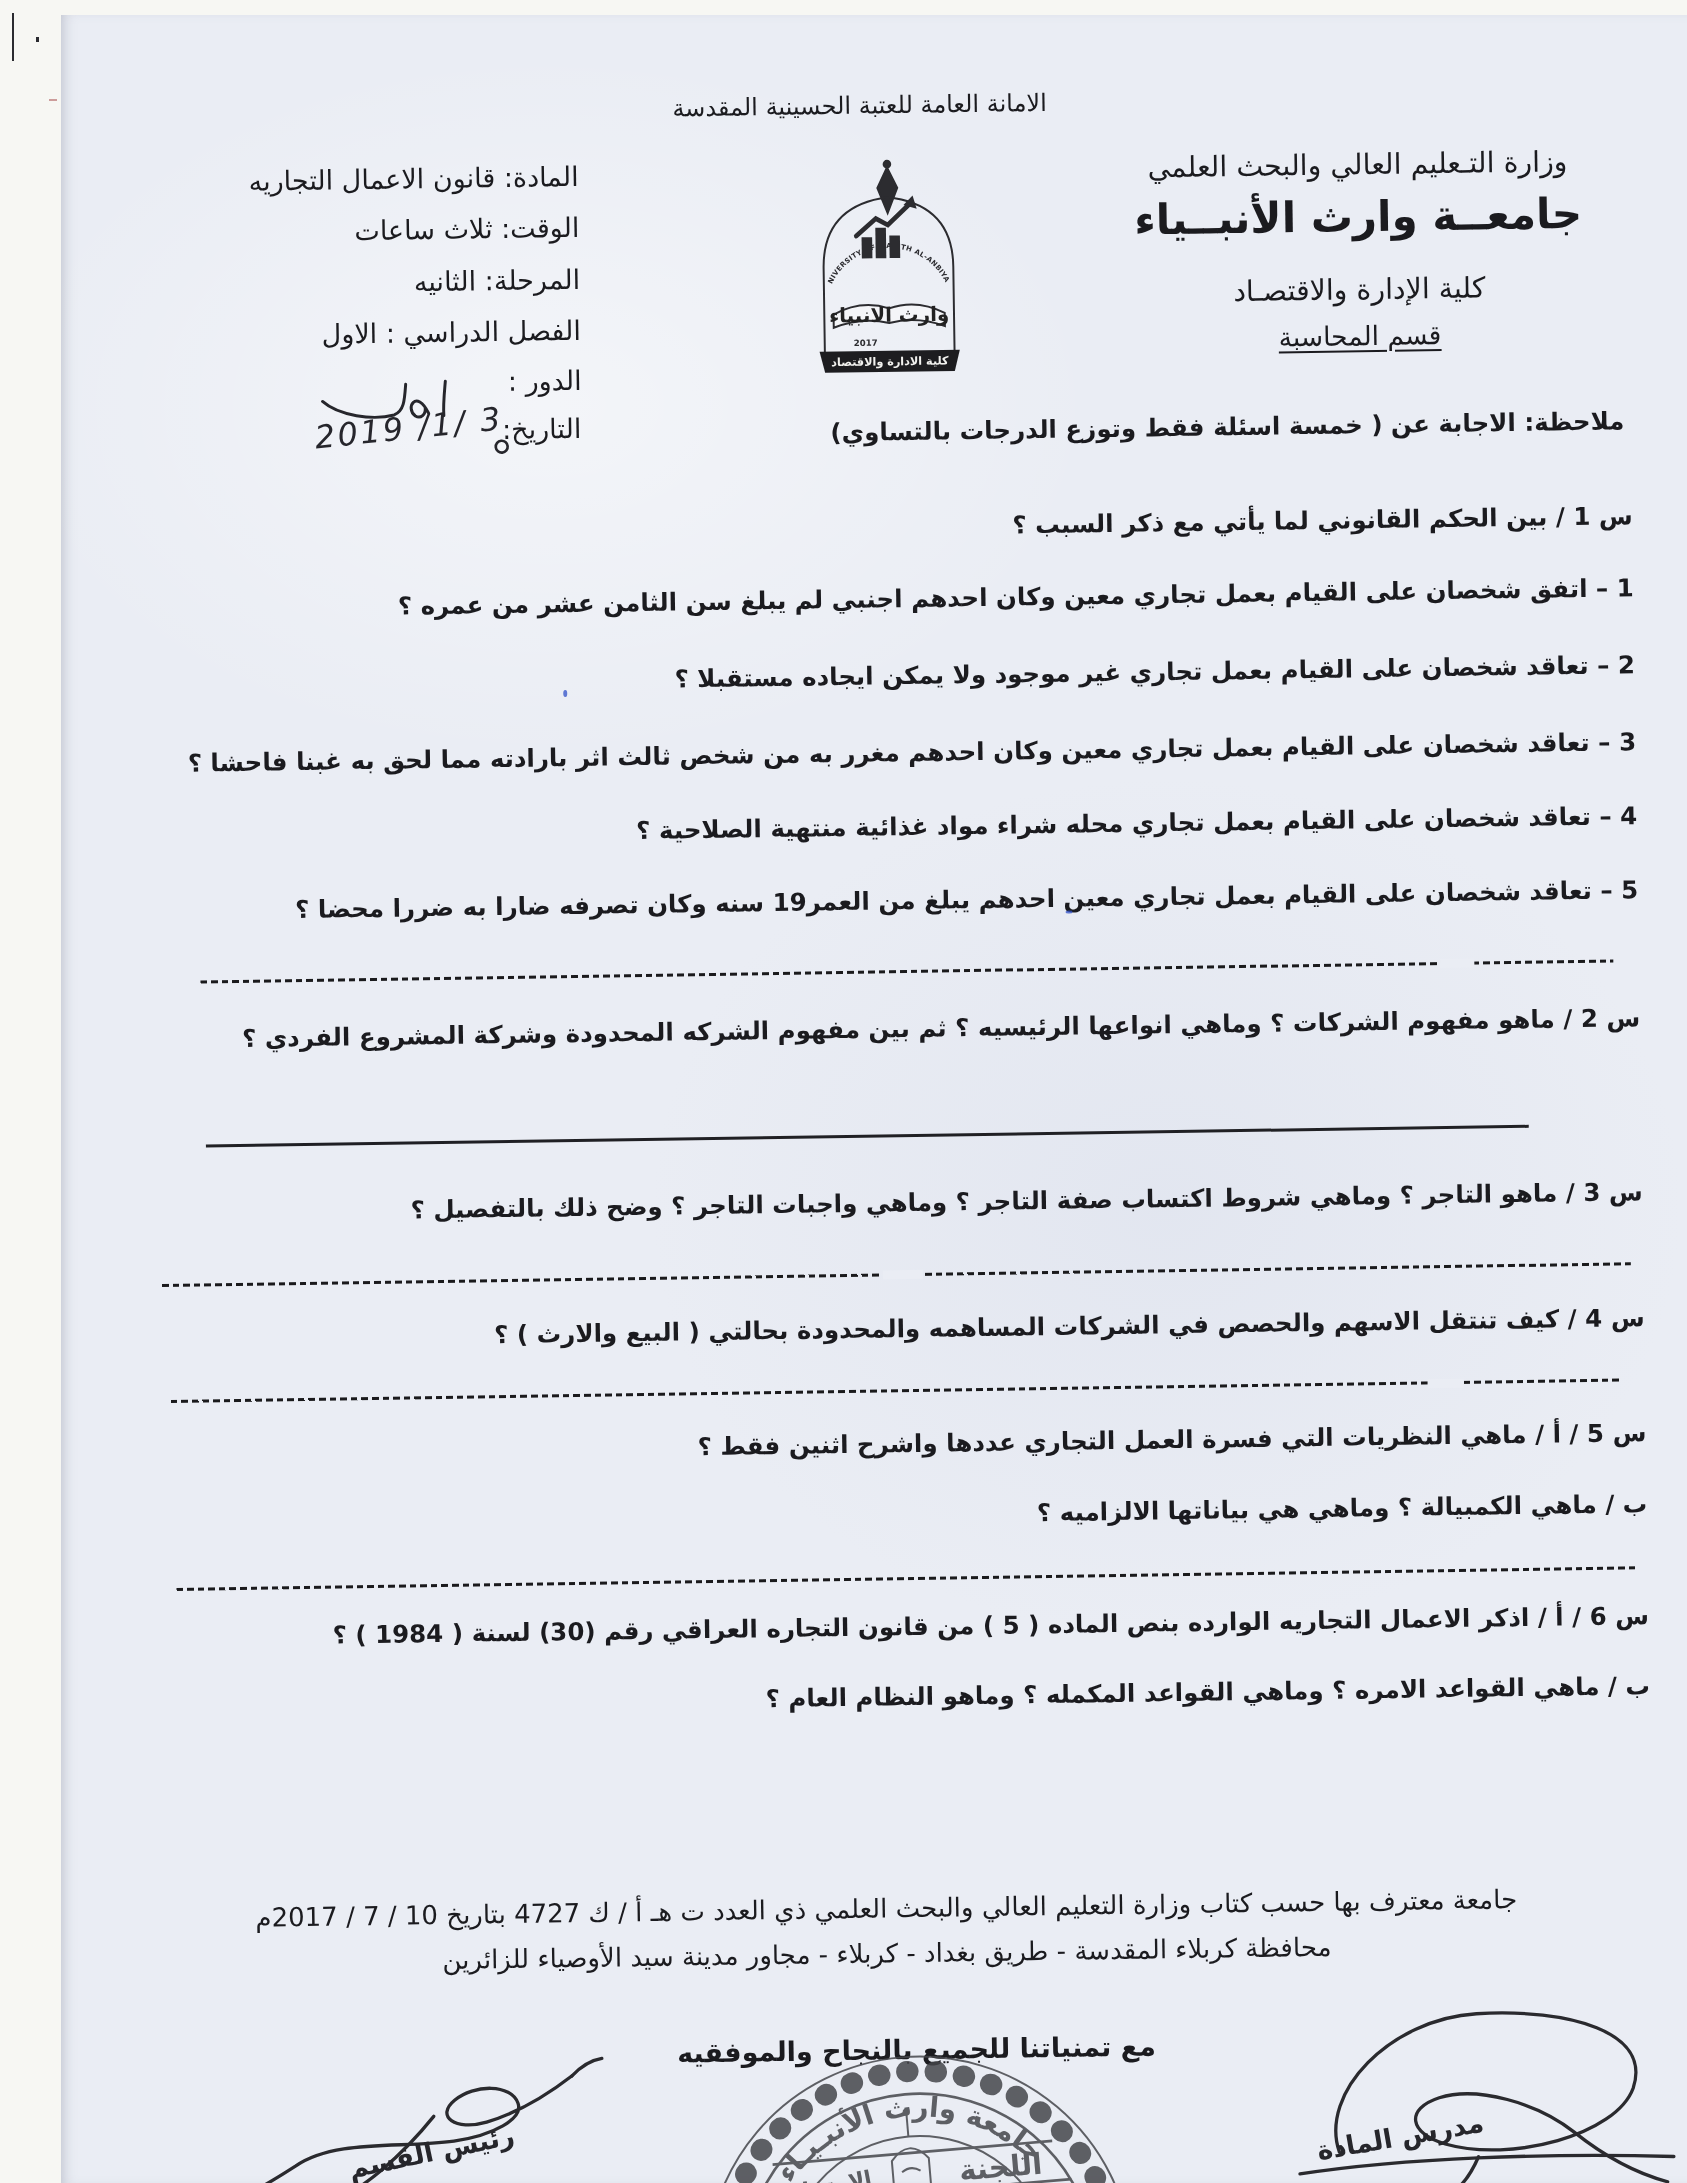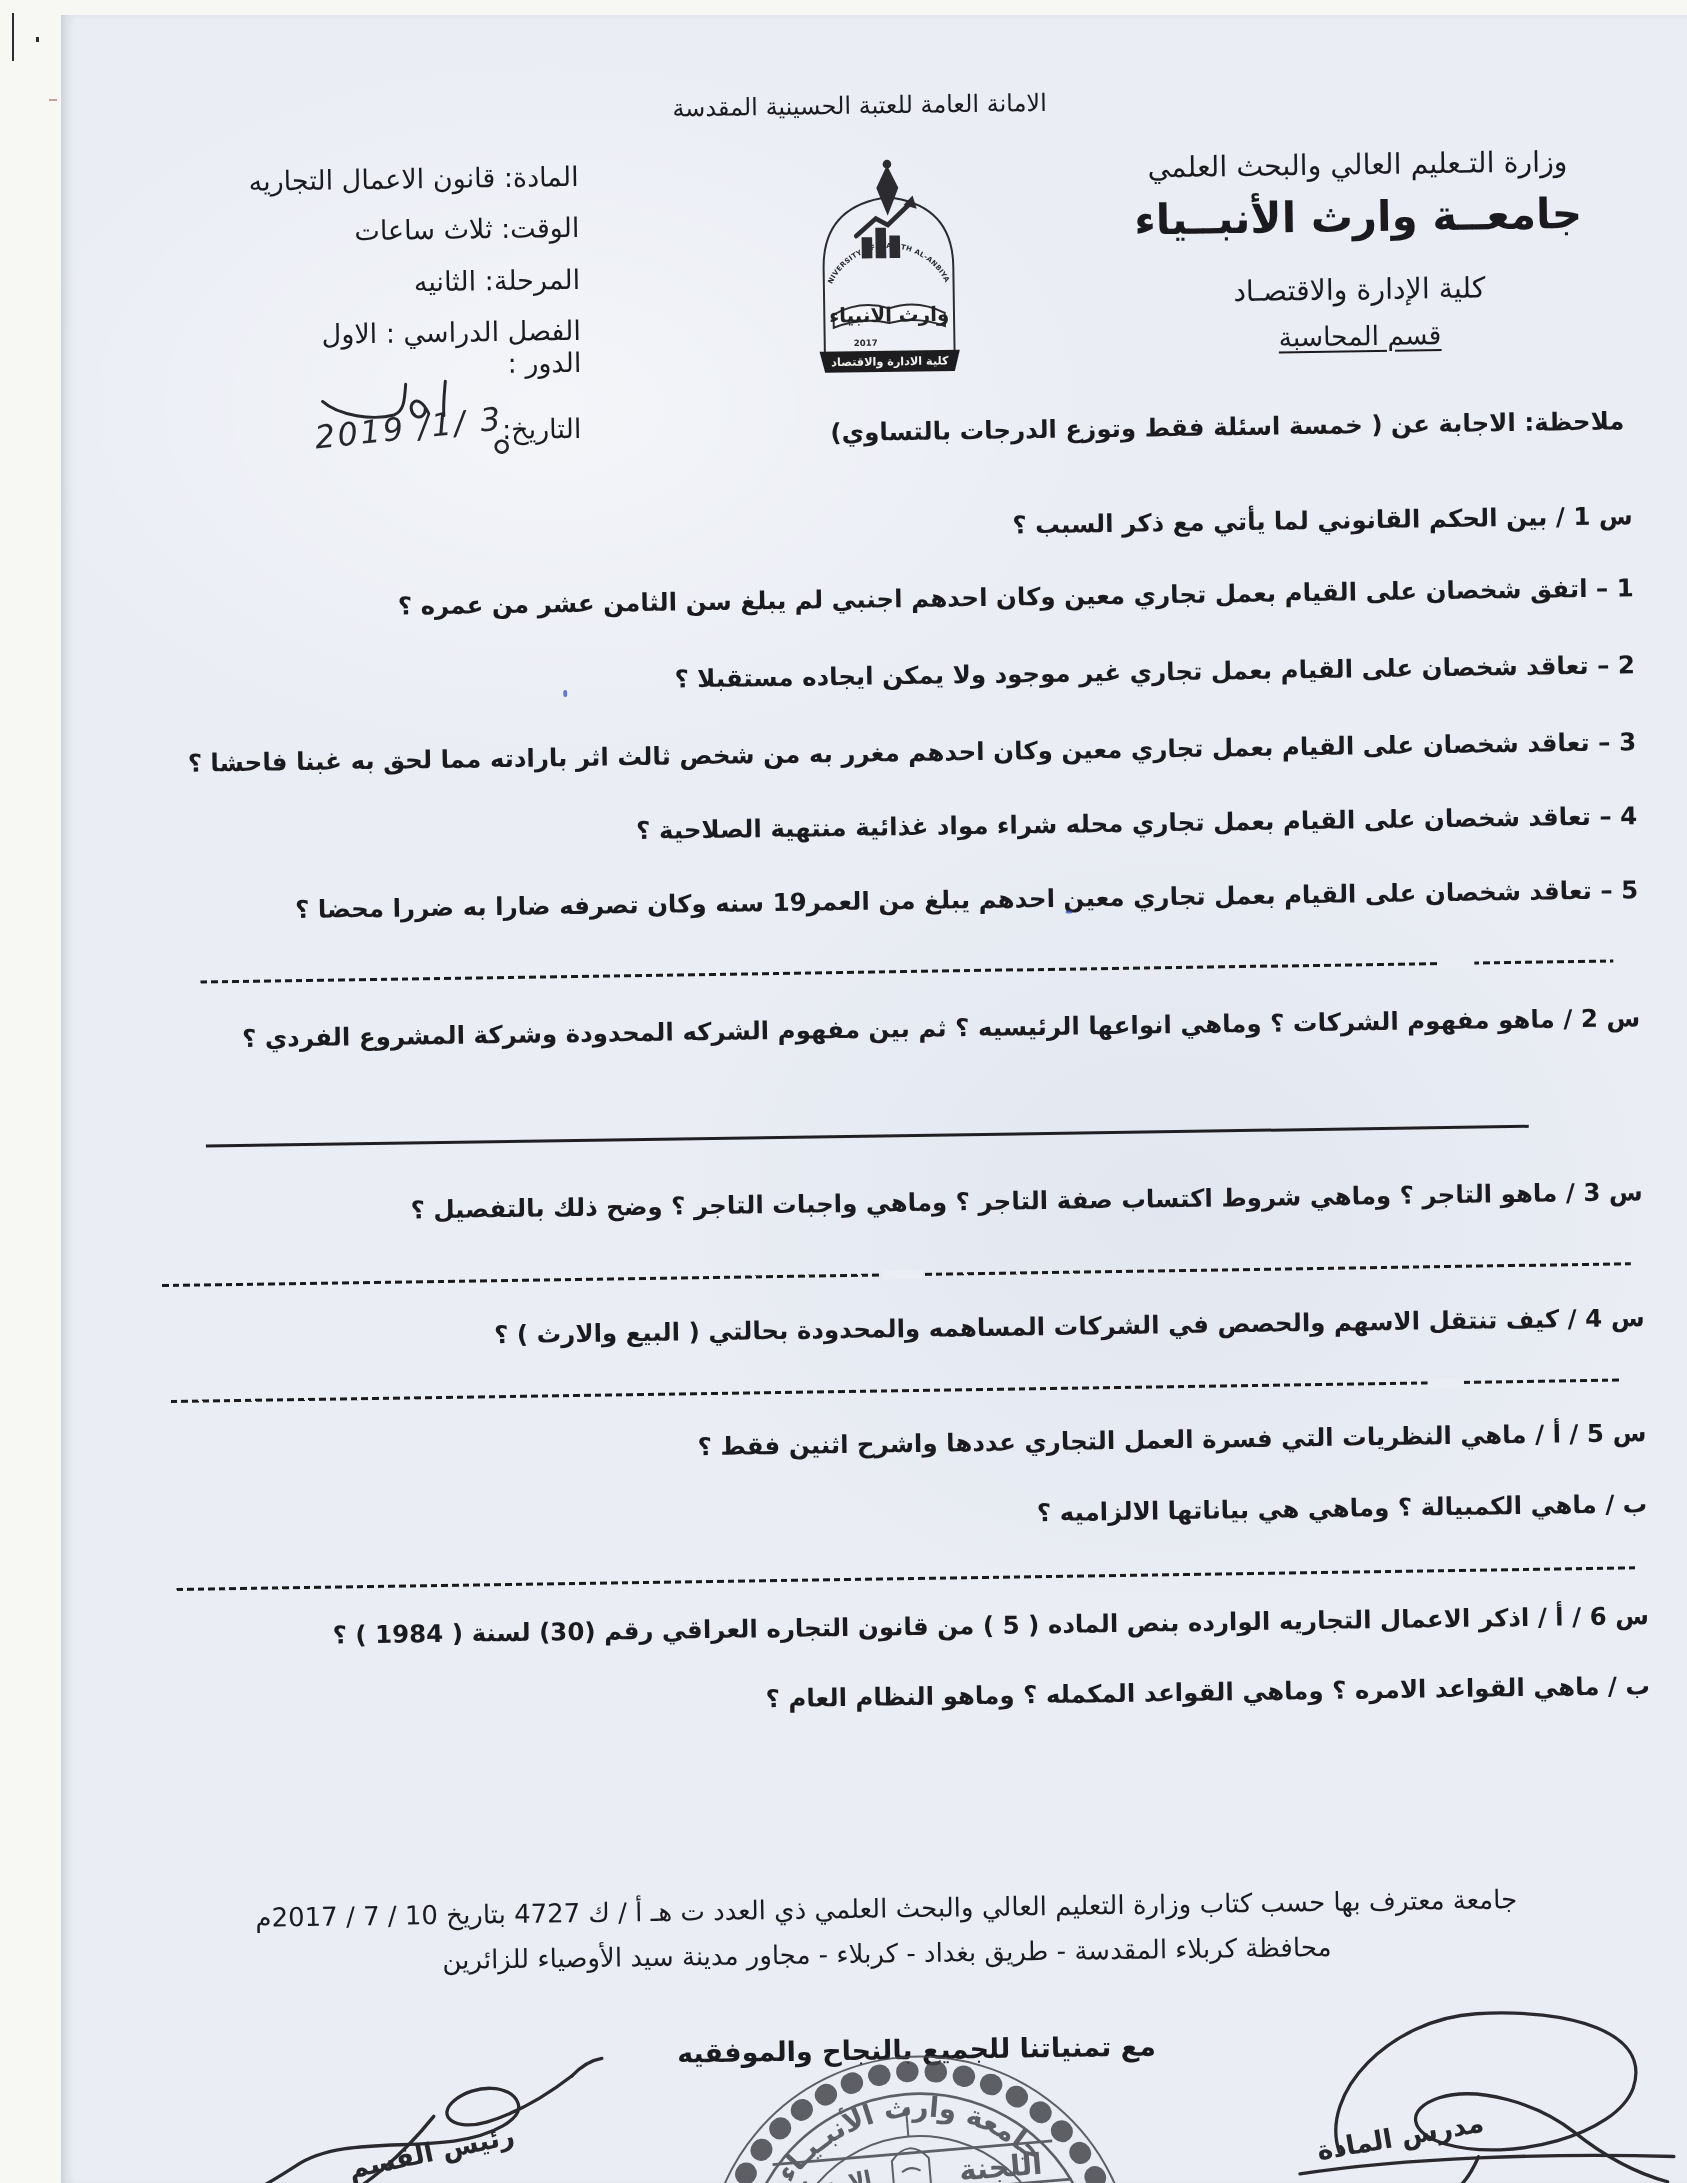--- a/index.html
+++ b/index.html
@@ -67,21 +67,21 @@
           <text x="78" y="286" text-anchor="middle" font-size="13" font-weight="bold" fill="#2c2c30" stroke="none">2017</text>
           <path d="M8,294 L220,294 L212,326 L16,326 Z" fill="#1d1d20" stroke="none"></path>
           <text x="114" y="316" text-anchor="middle" direction="rtl" font-size="17" font-weight="bold" fill="#f2f2ef" stroke="none">كلية الادارة والاقتصاد</text>
         </g>
       </svg>
 
       <div class="t hdr" style="top:130px;right:1095px;"><span>المادة: قانون الاعمال التجاريه</span></div>
       <div class="t hdr" style="top:181px;right:1095px;"><span>الوقت:  ثلاث  ساعات</span></div>
       <div class="t hdr" style="top:233px;right:1095px;"><span>المرحلة: الثانيه</span></div>
       <div class="t hdr" style="top:284px;right:1095px;"><span>الفصل الدراسي : الاول</span></div>
-      <div class="t hdr" style="top:316px;right:1095px;"><span>الدور :</span></div>
+      <div class="t hdr" style="top:334px;right:1095px;"><span>الدور :</span></div>
       <div class="t hdr" style="top:382px;right:1096px;"><span>التاريخ:</span></div>
 
       <svg style="position:absolute;left:265px;top:344px;" width="139" height="53" viewBox="0 0 210 80">
         <g stroke="#26262c" stroke-width="4.5" fill="none" stroke-linecap="round">
           <path d="M196,8 C194,28 192,44 193,60"></path>
           <path d="M170,56 C152,18 134,48 150,60 C158,65 166,58 165,48"></path>
           <path d="M136,12 C134,36 133,52 118,58 C86,66 34,58 10,36"></path>
         </g>
       </svg>
 

